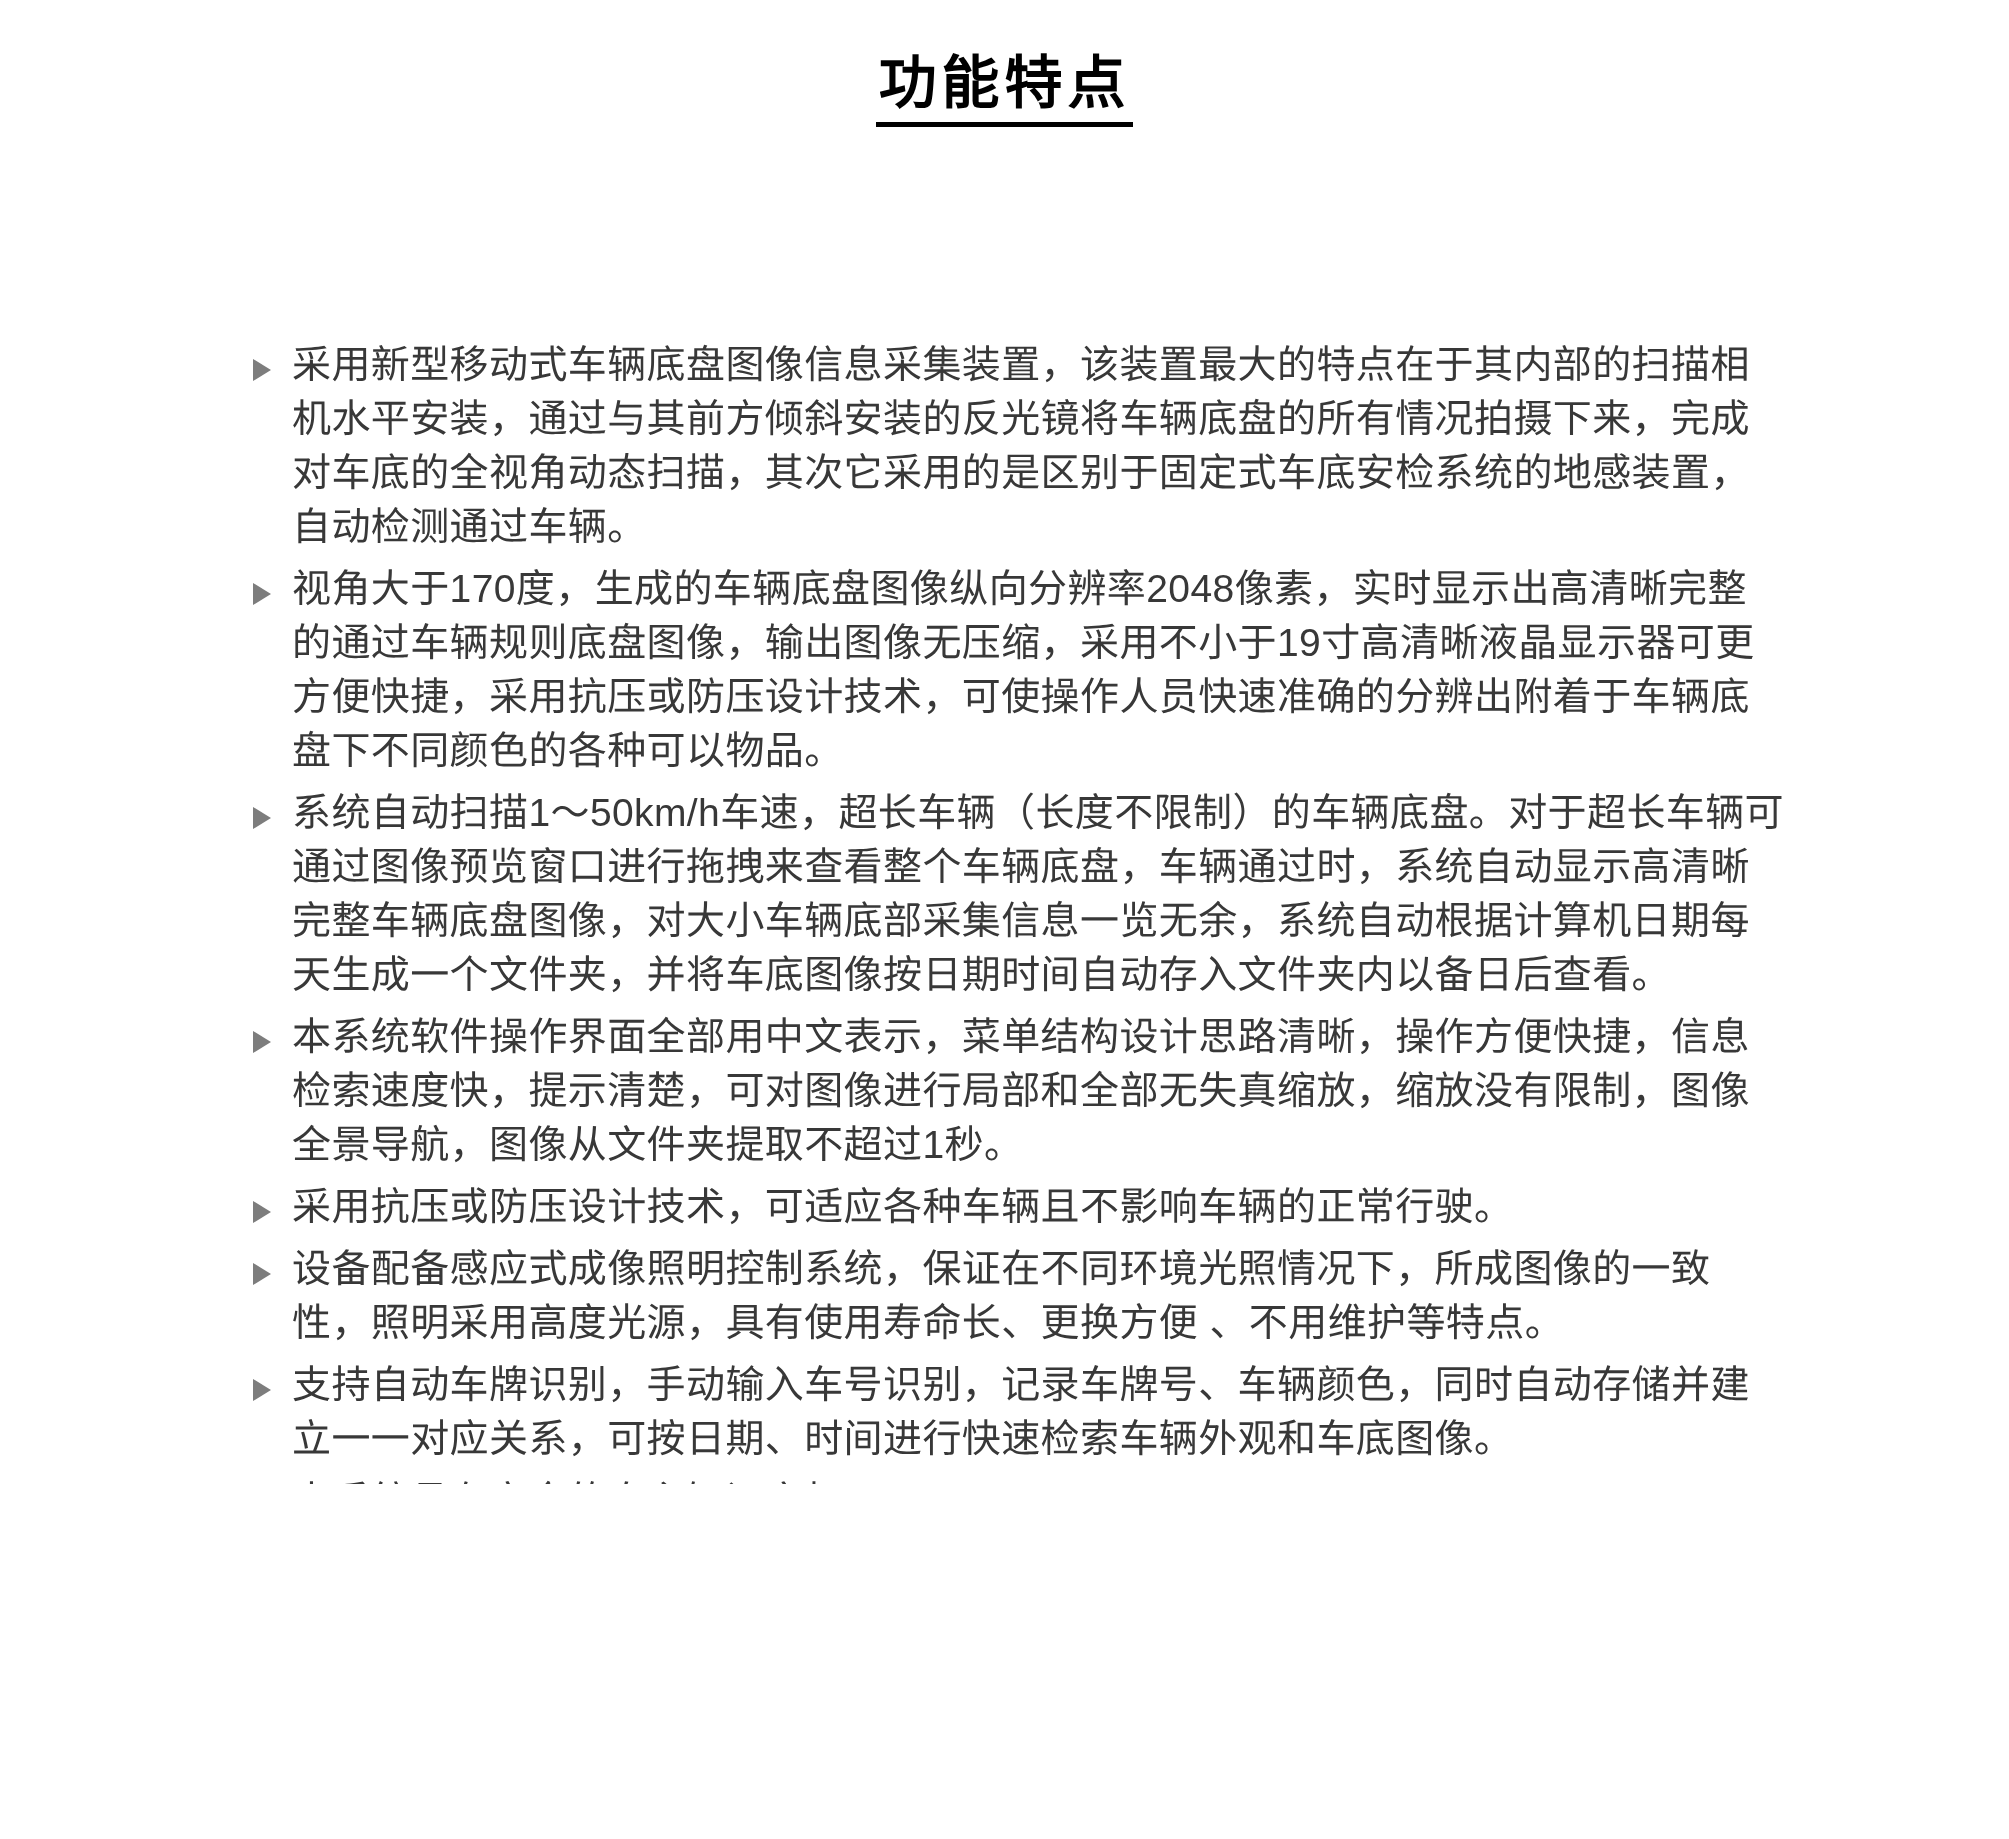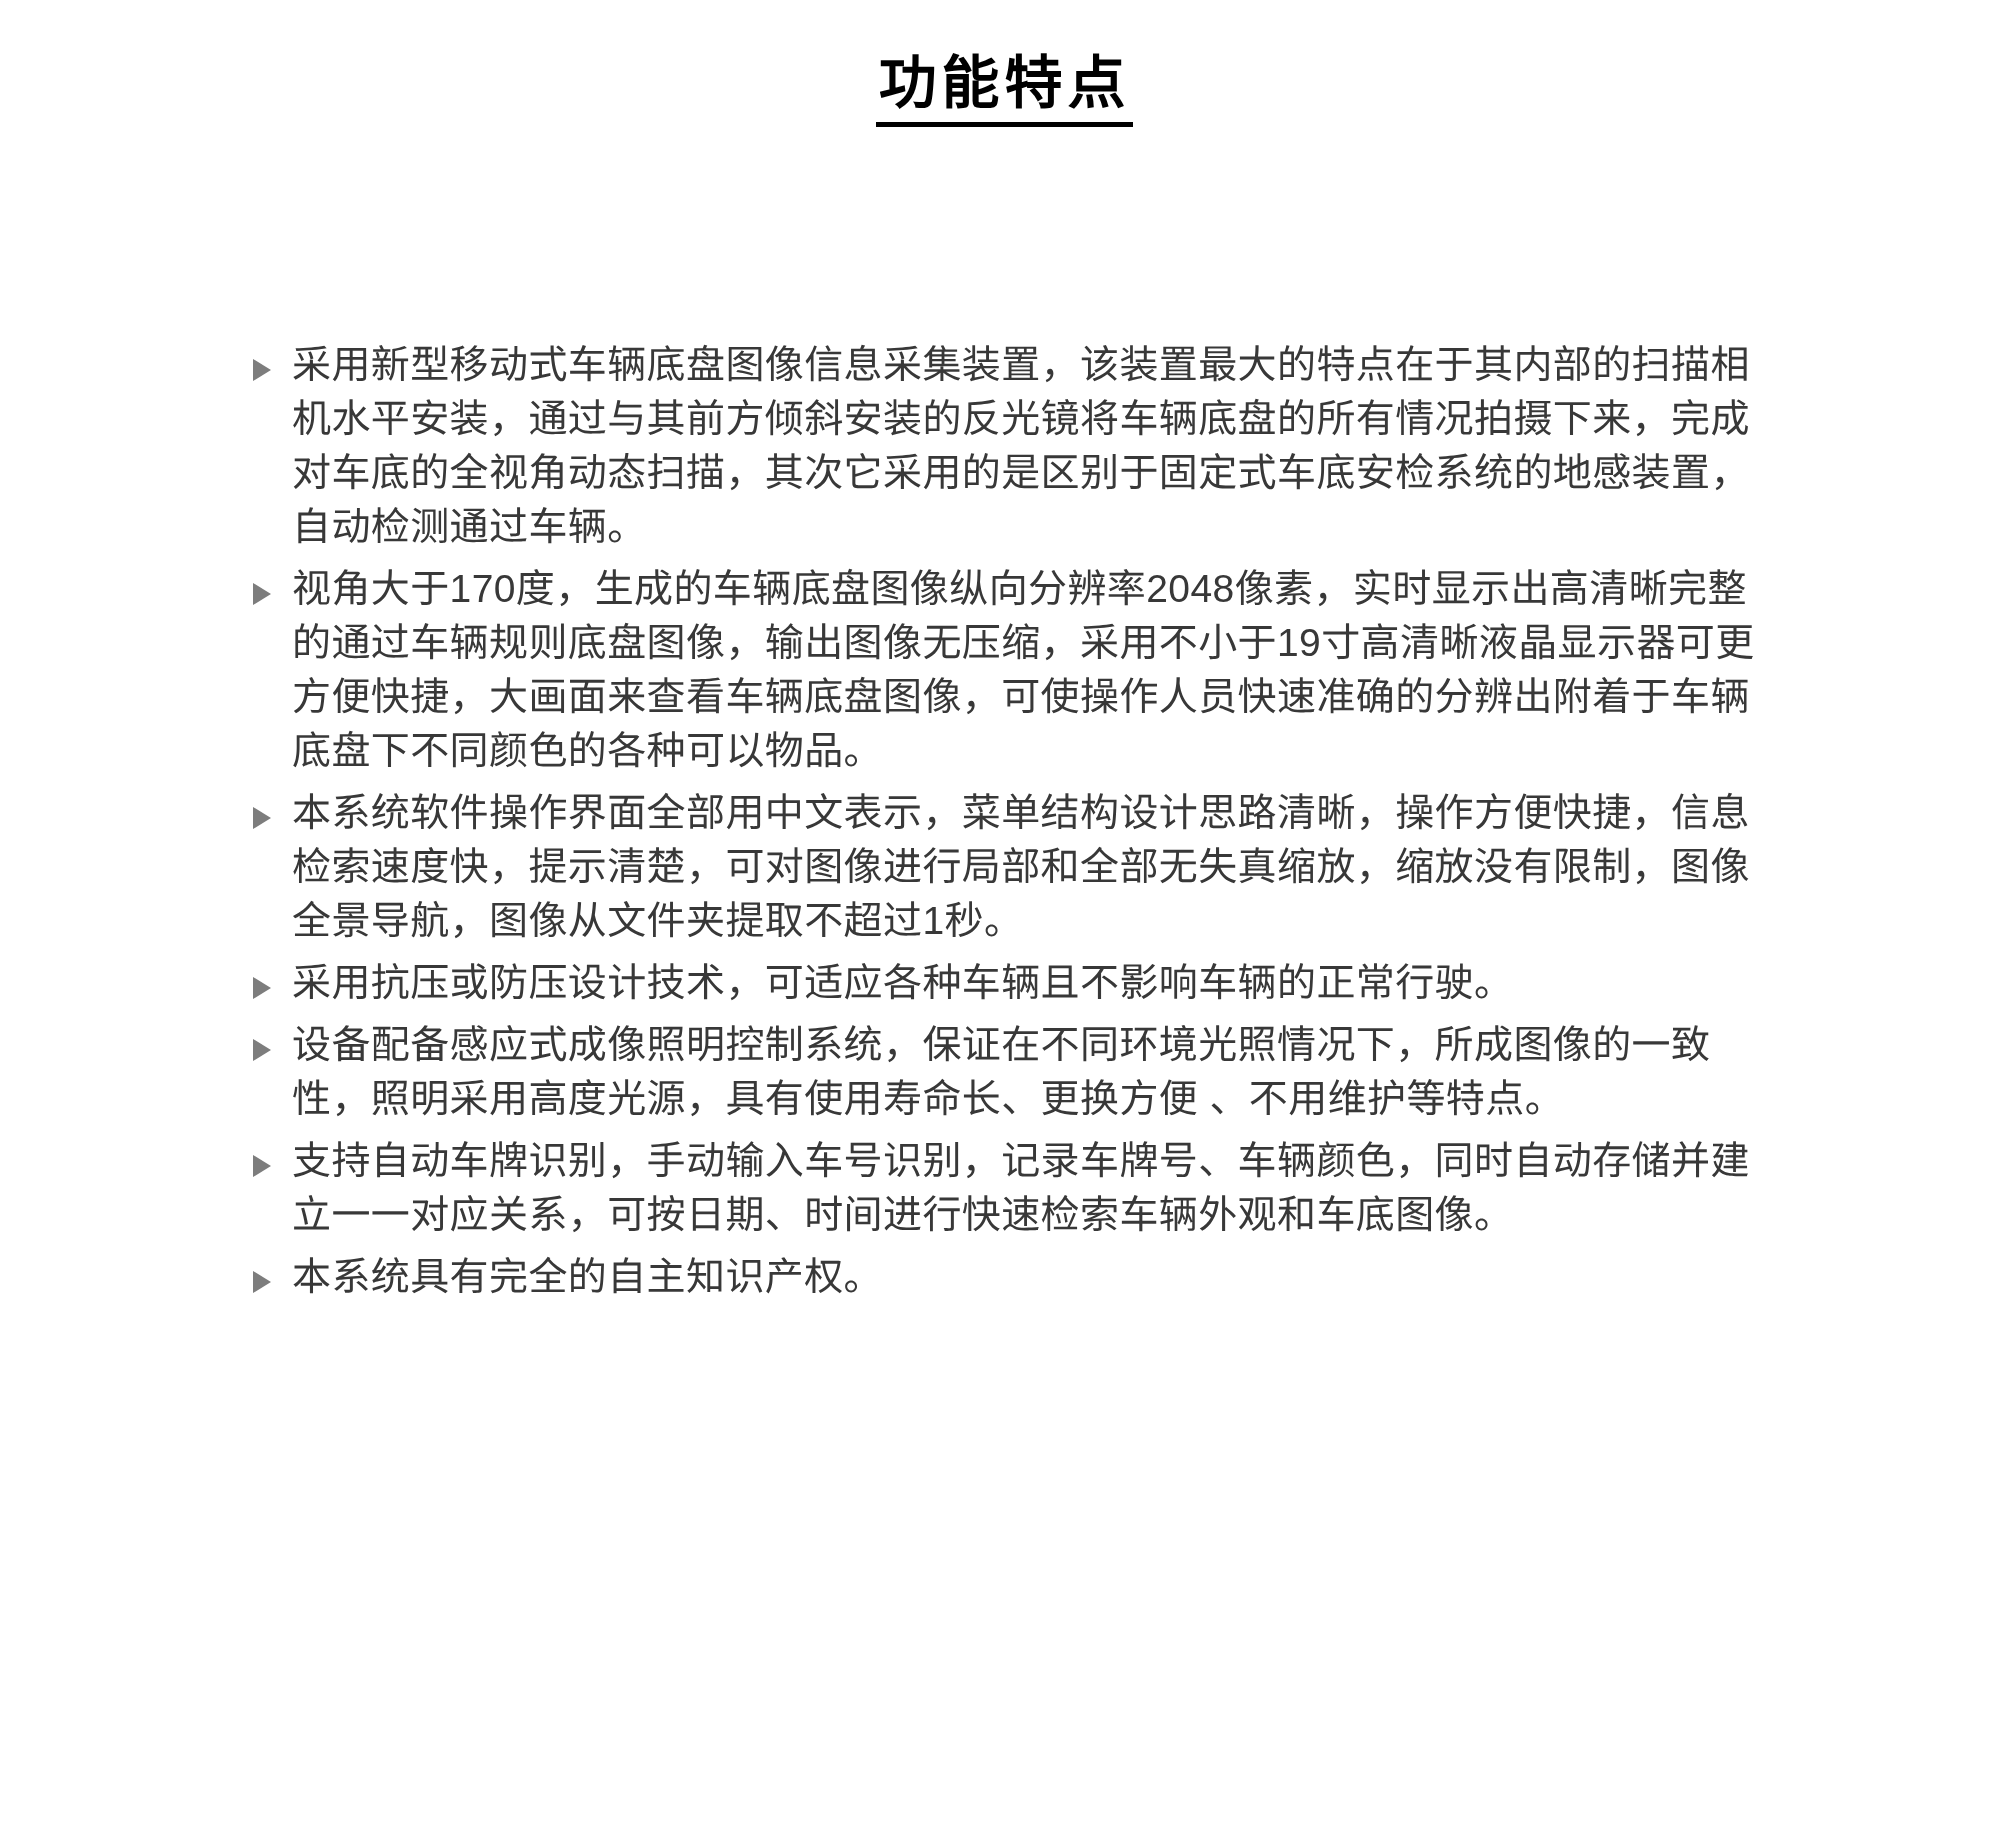--- a/index.html
+++ b/index.html
@@ -66,21 +66,25 @@
     <h1 class="page-title">功能特点</h1>
   </div>
 
   <ul class="features">
     <li class="feature">
       <span class="bullet"></span>
       <span>采用新型移动式车辆底盘图像信息采集装置，该装置最大的特点在于其内部的扫描相机水平安装，通过与其前方倾斜安装的反光镜将车辆底盘的所有情况拍摄下来，完成对车底的全视角动态扫描，其次它采用的是区别于固定式车底安检系统的地感装置，自动检测通过车辆。</span>
     </li>
     <li class="feature">
       <span class="bullet"></span>
-      <span>视角大于170度，生成的车辆底盘图像纵向分辨率2048像素，实时显示出高清晰完整的通过车辆规则底盘图像，输出图像无压缩，采用不小于19寸高清晰液晶显示器可更方便快捷，大画面来查看车辆底盘图像，可使操作人员快速准确的分辨出附着于车辆底盘下不同颜色的各种可以物品。</span>
+      <span>视角大于170度，生成的车辆底盘图像纵向分辨率2048像素，实时显示出高清晰完整的通过车辆规则底盘图像，输出图像无压缩，采用不小于19寸高清晰液晶显示器可更方便快捷，采用抗压或防压设计技术，可使操作人员快速准确的分辨出附着于车辆底盘下不同颜色的各种可以物品。</span>
+    </li>
+    <li class="feature">
+      <span class="bullet"></span>
+      <span>系统自动扫描1～50km/h车速，超长车辆（长度不限制）的车辆底盘。对于超长车辆可通过图像预览窗口进行拖拽来查看整个车辆底盘，车辆通过时，系统自动显示高清晰完整车辆底盘图像，对大小车辆底部采集信息一览无余，系统自动根据计算机日期每天生成一个文件夹，并将车底图像按日期时间自动存入文件夹内以备日后查看。</span>
     </li>
     <li class="feature">
       <span class="bullet"></span>
       <span>本系统软件操作界面全部用中文表示，菜单结构设计思路清晰，操作方便快捷，信息检索速度快，提示清楚，可对图像进行局部和全部无失真缩放，缩放没有限制，图像全景导航，图像从文件夹提取不超过1秒。</span>
     </li>
     <li class="feature">
       <span class="bullet"></span>
       <span>采用抗压或防压设计技术，可适应各种车辆且不影响车辆的正常行驶。</span>
     </li>
     <li class="feature">

